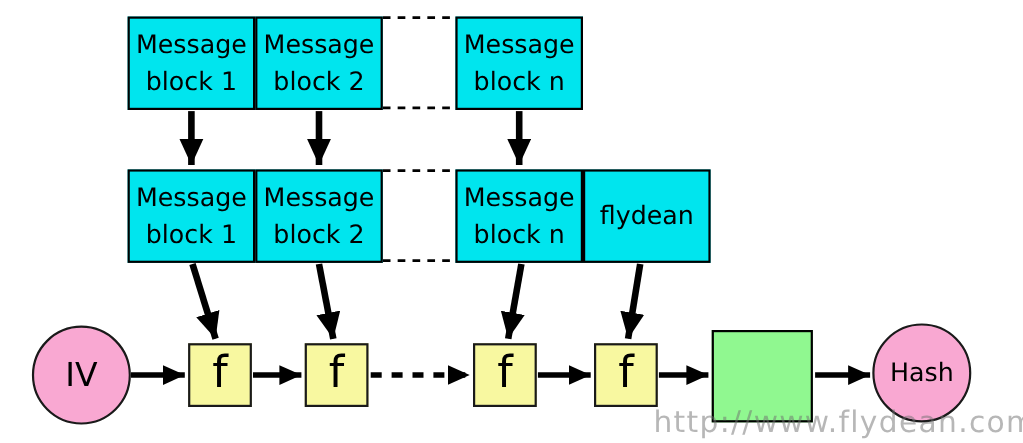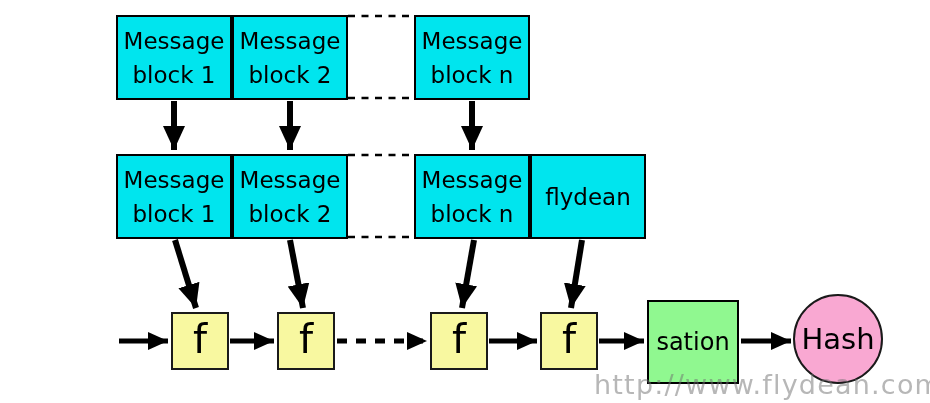--- a/index.html
+++ b/index.html
@@ -27,21 +27,21 @@
     border:2px solid #1a1a1a;font-size:40px;line-height:40px;padding-bottom:4px;
   }
   .green-box{
     width:92px;height:84px;background:var(--finalisation-green);
     border:2px solid #000;font-size:24px;line-height:34px;
   }
   .circle{
     width:90px;height:90px;border-radius:50%;background:var(--node-pink);
     border:2px solid #1a1a1a;font-size:30px;
   }
-  .circle.hash{font-size:29px;}
+  .circle.hash{font-size:23px;}
   .watermark{
     position:absolute;left:594px;top:369px;z-index:9;
     font-size:27px;letter-spacing:1.2px;white-space:nowrap;
     color:rgba(112,112,112,0.5);
   }
 </style>
 </head>
 <body>
 
 <div class="canvas">
@@ -108,36 +108,38 @@
     <div>block 2</div>
   </div>
   <div class="node cyan-box" style="left:414px;top:154px">
     <div>Message</div>
     <div>block n</div>
   </div>
   <div class="node cyan-box" style="left:530px;top:154px">
     <div>flydean</div>
   </div>
 
+  <div class="node circle" style="left:29px;top:296px">
+    <div>IV</div>
+  </div>
 
   <div class="node f-box" style="left:171px;top:312px">
     <div>f</div>
   </div>
   <div class="node f-box" style="left:277px;top:312px">
     <div>f</div>
   </div>
   <div class="node f-box" style="left:430px;top:312px">
     <div>f</div>
   </div>
   <div class="node f-box" style="left:540px;top:312px">
     <div>f</div>
   </div>
 
   <div class="node green-box" style="left:647px;top:300px">
-    <div>sation</div>
   </div>
 
   <div class="node circle hash" style="left:793px;top:294px">
     <div>Hash</div>
   </div>
 
   <div class="watermark">http://www.flydean.com</div>
 </div>
 
 </body></html>

